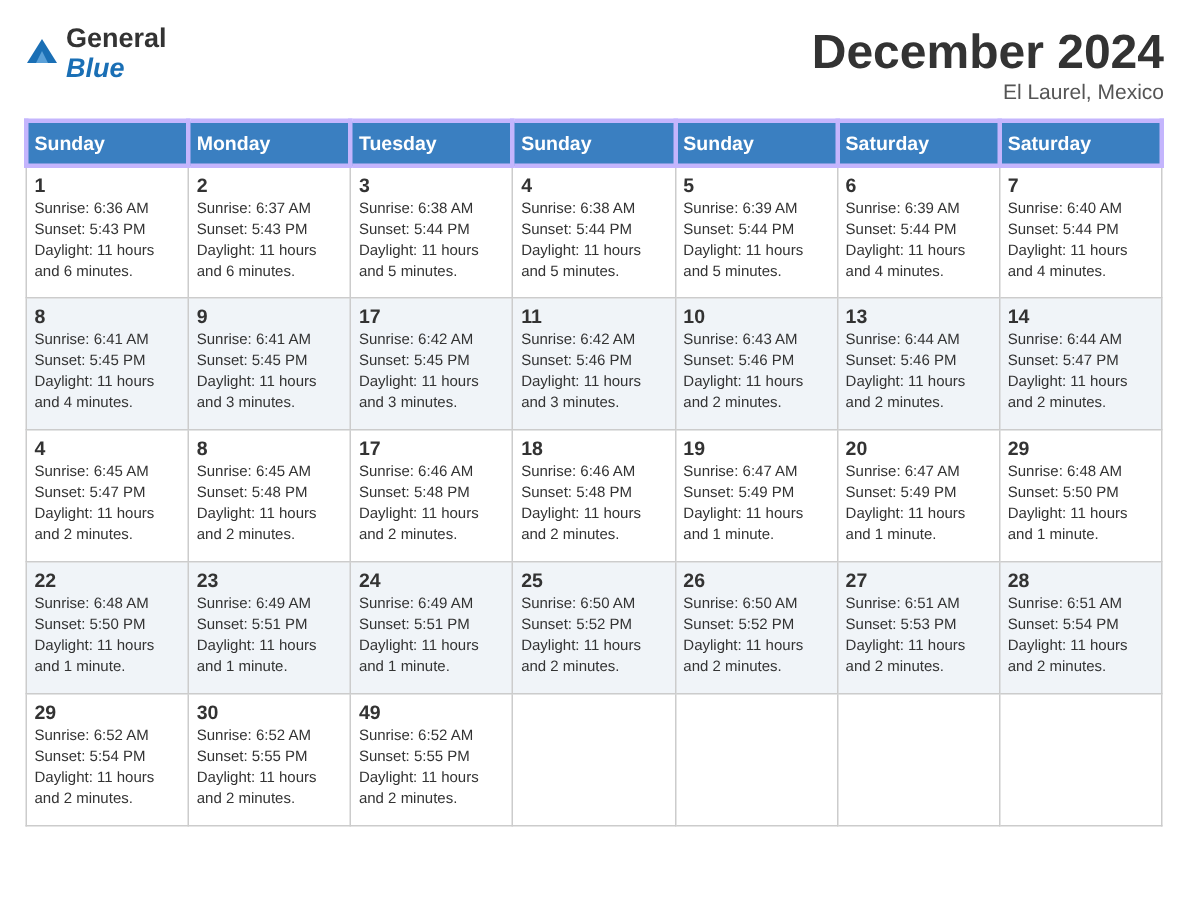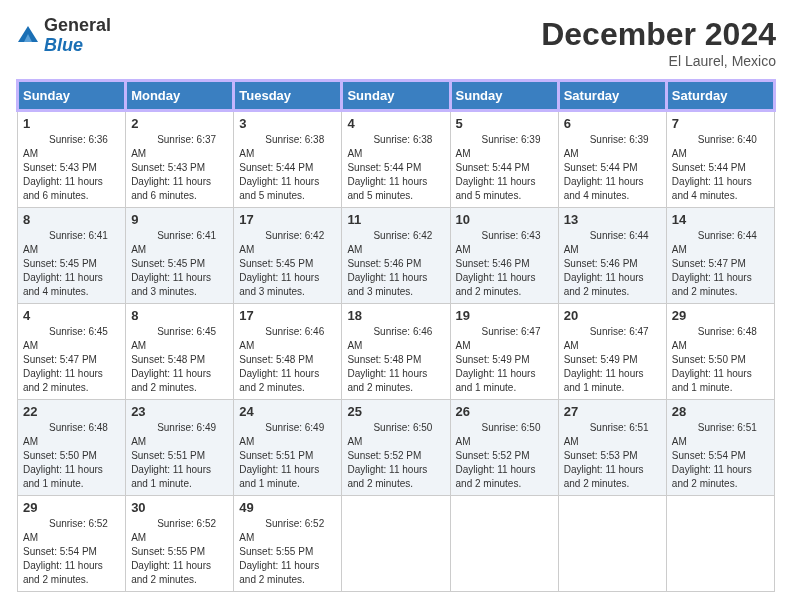--- a/index.html
+++ b/index.html
@@ -82,21 +82,20 @@
       font-size: 13px;
       font-weight: bold;
       color: #333;
       display: block;
       margin-bottom: 2px;
     }
     .day-info {
       font-size: 10px;
       color: #333;
       line-height: 1.4;
-      margin-left: 26px;
     }
     .empty-cell {
       background: #f9f9f9;
     }
   </style>
 </head>
 <body>
 
 <div class="header">
   <div class="logo">

